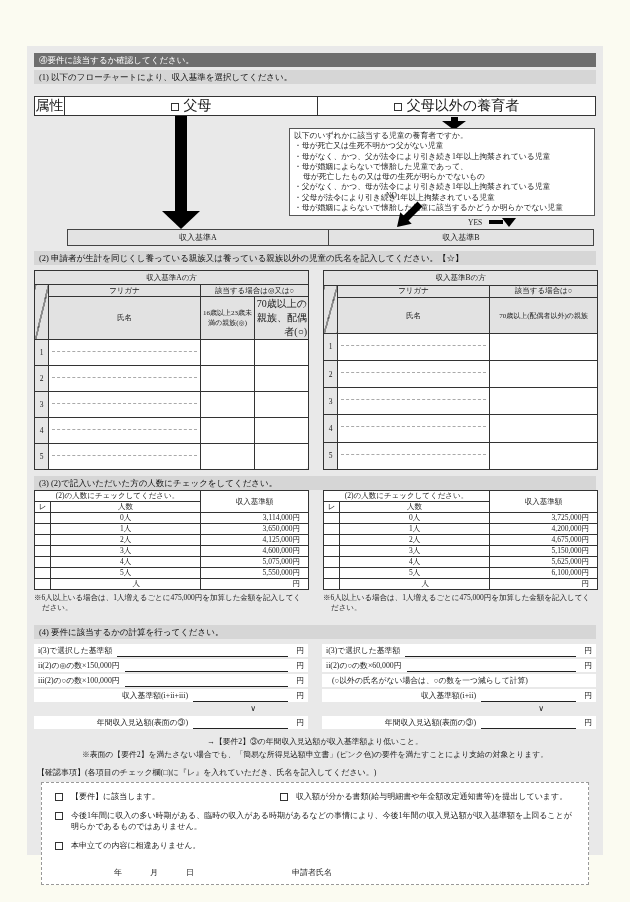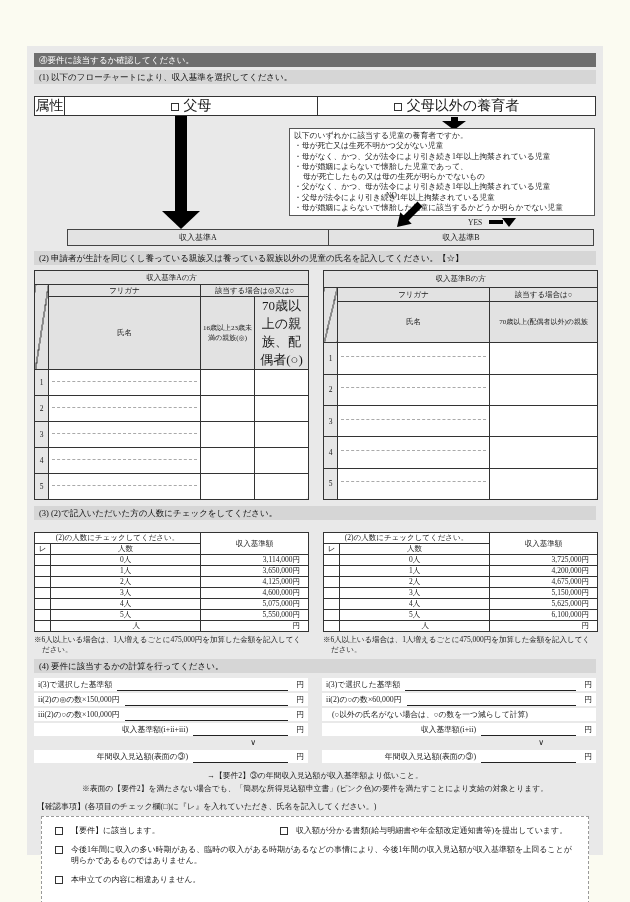--- a/index.html
+++ b/index.html
@@ -217,21 +217,21 @@
             <th colspan="4" style="height:14px;">収入基準Aの方</th>
           </tr>
       <tr>
         <th class="diag" rowspan="2"></th>
         <th style="height:12px;">フリガナ</th>
         <th colspan="2">該当する場合は◎又は○</th>
       </tr>
       <tr>
         <th style="height:34px;">氏名</th>
         <th style="font-size:7px;">16歳以上23歳未満の親族(◎)</th>
-        <th style="font-size:13px;">70歳以上の親族、配偶者(○)</th>
+        <th style="font-size:10px;text-align:right;">70歳以上の親族、配偶者(○)</th>
       </tr>
       <tr style="height:26px;">
         <td class="num">1</td>
         <td class="namecell">
               <div class="dash"></div>
             </td>
         <td></td>
         <td></td>
       </tr>
       <tr style="height:26px;">
@@ -322,21 +322,21 @@
               <div class="dash"></div>
             </td>
         <td></td>
       </tr>
     </tbody>
       </table>
   </div>
 
   <div class="bar-light" style="margin-top:6px;">(3) (2)で記入いただいた方の人数にチェックをしてください。</div>
 
-  <div class="twocol" style="margin-top:12px;">
+  <div class="twocol" style="margin-top:0;">
     <div>
       <table class="counts">
         <colgroup>
             <col style="width:16px">
             <col style="width:150px">
             <col style="width:108px">
           </colgroup>
         <tbody>
             <tr>
           <th colspan="2">(2)の人数にチェックしてください。</th>
@@ -435,21 +435,21 @@
               <td></td>
               <td style="text-align:right; padding-right:60px;">人</td>
               <td class="amt">円</td>
             </tr>
       </tbody>
         </table>
       <div class="note">※6人以上いる場合は、1人増えるごとに475,000円を加算した金額を記入してください。</div>
     </div>
   </div>
 
-  <div class="bar-light" style="margin-top:4px;">(4) 要件に該当するかの計算を行ってください。</div>
+  <div class="bar-light" style="margin-top:12px;">(4) 要件に該当するかの計算を行ってください。</div>
 
   <div class="twocol" style="margin-top:5px;">
     <div class="calc">
       <div class="calc-row">
         <span class="lbl">i(3)で選択した基準額</span>
         <span class="calc-blank"></span>
         <span class="calc-yen">円</span>
       </div>
       <div class="calc-row">
         <span class="lbl">ii(2)の◎の数×150,000円</span>

